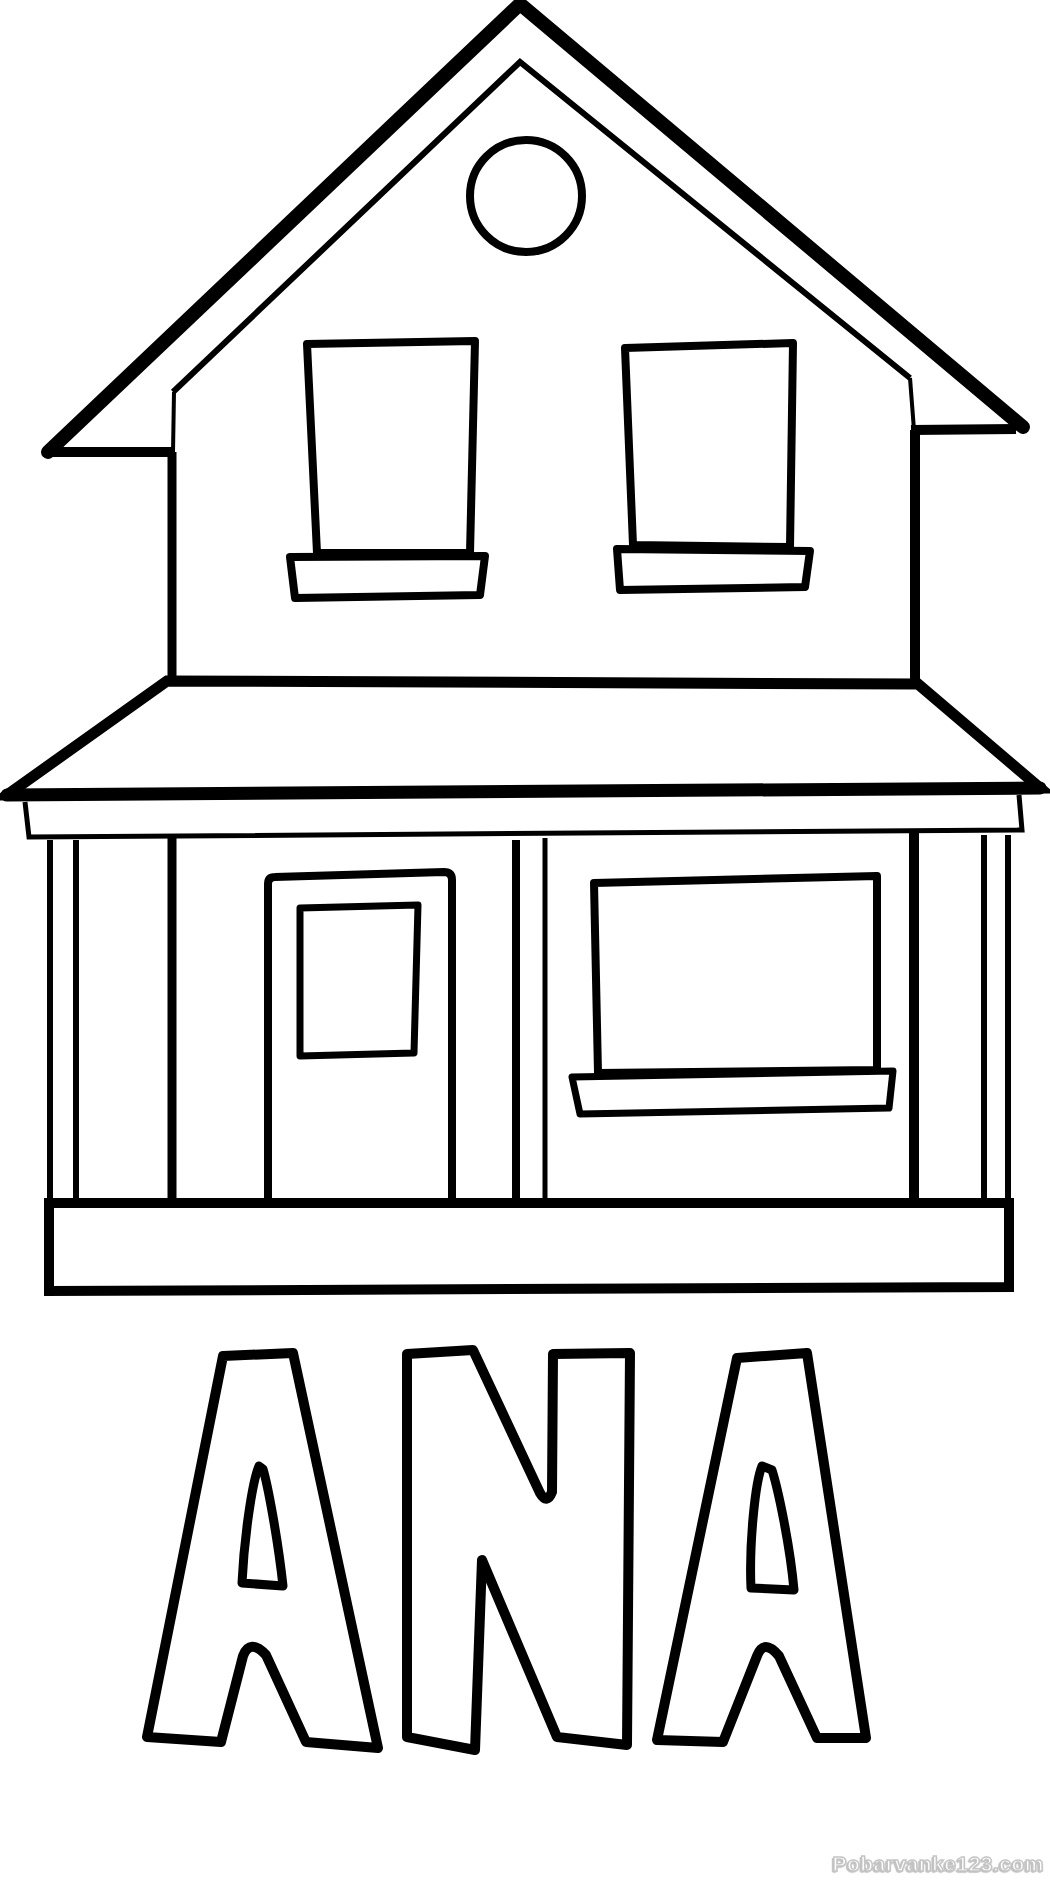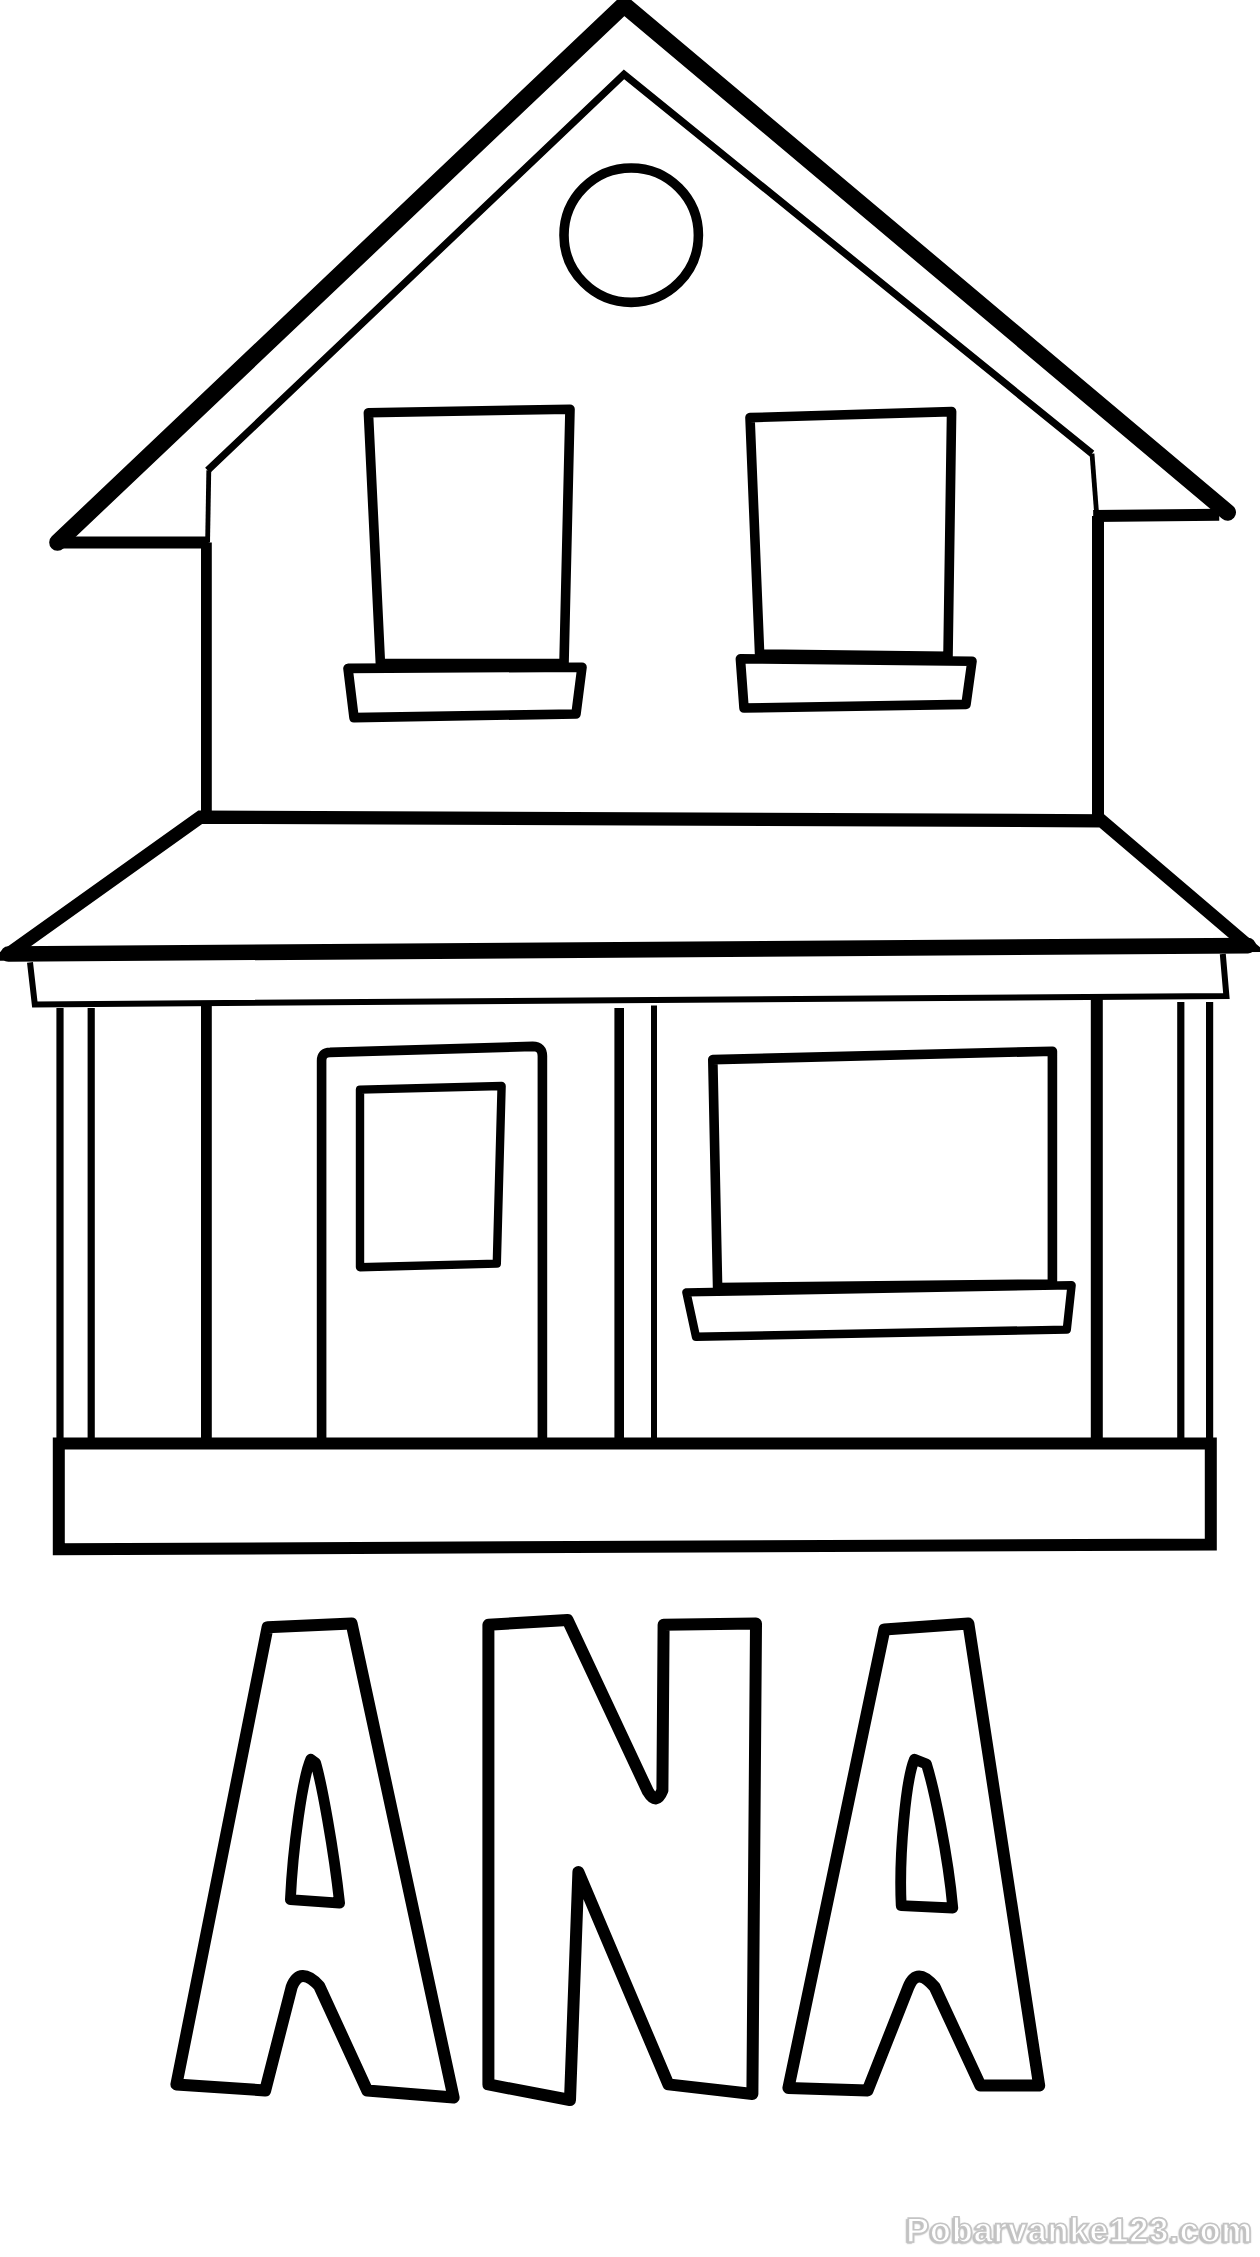--- a/index.html
+++ b/index.html
@@ -9,21 +9,21 @@
     height: 1881px;
     background: #ffffff;
     overflow: hidden;
     font-family: "Liberation Sans", sans-serif;
   }
   .art { position: absolute; left: 0; top: 0; width: 1050px; height: 1881px; }
   .watermark {
     position: absolute;
     right: 6px;
     bottom: 5px;
-    font-size: 29px;
+    font-size: 21px;
     font-weight: bold;
     letter-spacing: 0.5px;
     color: #ffffff;
     -webkit-text-stroke: 1.4px #c4c4c4;
     text-shadow: -2px 1px 1px #bfbfbf, -1px 2px 1px #cccccc, 1px 1px 1px #d9d9d9;
     white-space: nowrap;
   }
   .sr-only {
     position: absolute; width: 1px; height: 1px;
     overflow: hidden; clip: rect(0 0 0 0); white-space: nowrap;

